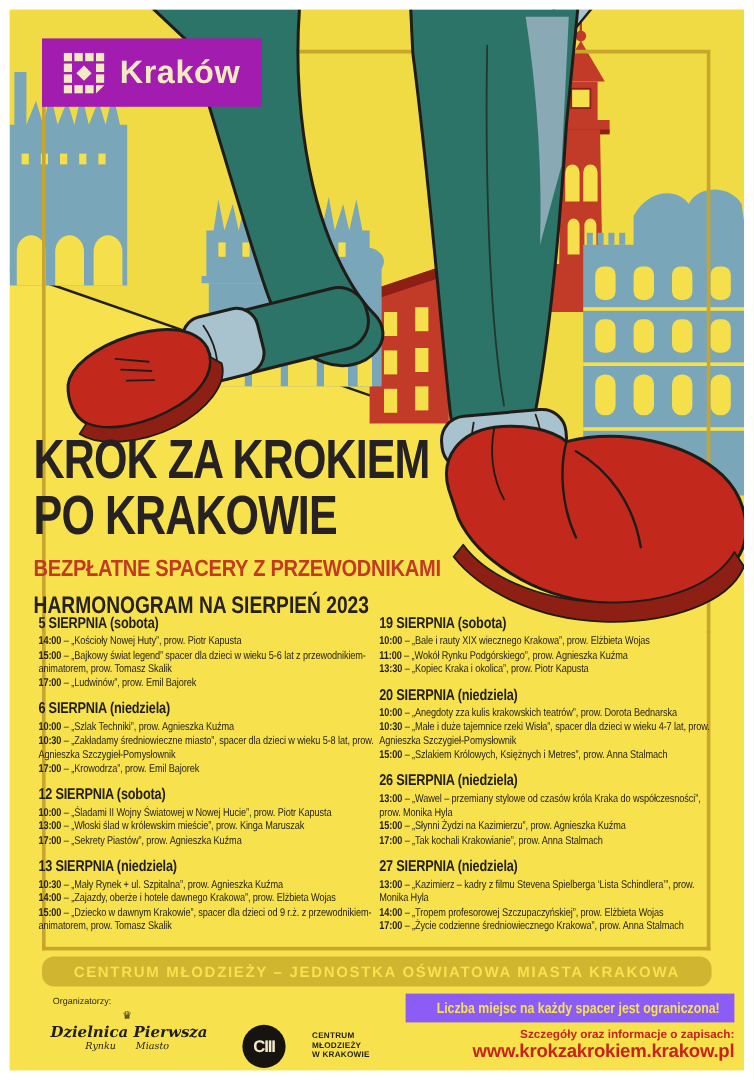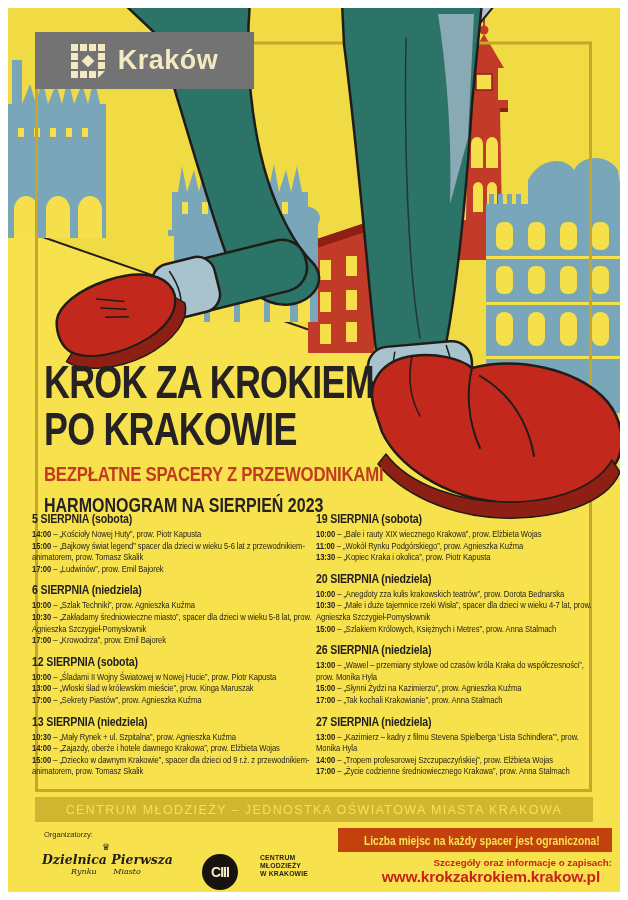--- a/index.html
+++ b/index.html
@@ -8,62 +8,62 @@
   .poster{position:relative;width:612px;height:884px;background:#F7E24E;overflow:hidden;}
   .poster *{box-sizing:border-box;}
 
   .illustration{position:absolute;left:0;top:0;z-index:2;}
 
   .frame-seg{position:absolute;background:#C8A52B;z-index:3;}
   .frame-left{left:27px;top:518px;width:3px;height:266px;}
   .frame-right{left:581px;top:518px;width:3px;height:266px;}
   .frame-bottom{left:27px;top:781px;width:557px;height:3px;}
 
-  .logo-box{position:absolute;left:27px;top:24px;width:219px;height:57px;background:#737373;
+  .logo-box{position:absolute;left:27px;top:24px;width:183px;height:57px;background:#a21caf;
     display:flex;align-items:center;justify-content:center;gap:13px;z-index:6;}
   .logo-text{font-size:27px;color:#F3EAC2;font-weight:600;letter-spacing:.5px;}
 
-  .title-block{position:absolute;left:36px;top:351px;z-index:10;}
+  .title-block{position:absolute;left:20px;top:351px;z-index:10;}
   .title-line{font-weight:bold;font-size:46px;line-height:47px;color:#262223;letter-spacing:-1px;
     transform:scaleX(.78);transform-origin:left;white-space:nowrap;}
   .subtitle{margin-top:10px;font-size:19.5px;font-weight:bold;color:#C23A22;letter-spacing:-.3px;
     transform:scaleX(.86);transform-origin:left;white-space:nowrap;}
   .sched-heading{margin-top:8px;font-size:20px;font-weight:bold;color:#262223;
     transform:scaleX(.80);transform-origin:left;white-space:nowrap;}
 
   .schedule{position:absolute;left:24px;top:503px;width:566px;height:282px;z-index:10;}
   .col{position:absolute;top:0;width:348px;transform:scaleX(.815);transform-origin:top left;}
   .col-left{left:0;}
   .col-right{left:284px;}
   .date-group{margin-bottom:8px;}
   .date-header{font-size:13px;font-weight:bold;color:#211E1C;margin-bottom:2px;letter-spacing:-.2px;}
   .event{font-size:9.4px;line-height:11.6px;color:#211E1C;letter-spacing:-.1px;}
   .etime{font-weight:bold;}
 
   .banner{position:absolute;left:27px;top:789px;width:558px;height:25px;background:#D0B530;
-    color:#F6E24E;font-weight:normal;font-size:12.5px;letter-spacing:1.4px;text-align:center;
-    line-height:26px;z-index:10;white-space:nowrap;}
+    color:#F6E24E;font-weight:bold;font-size:12.5px;letter-spacing:1.4px;text-align:center;
+    line-height:26px;z-index:10;white-space:nowrap;border-radius:10px;}
 
   .organizers-label{position:absolute;left:36px;top:822px;font-size:7.5px;font-weight:normal;color:#2F2B20;z-index:10;}
   .org1{position:absolute;left:34px;top:835px;width:128px;text-align:center;color:#211E1C;z-index:10;
     font-family:"DejaVu Serif",serif;}
   .org1-crown{font-size:9px;line-height:8px;}
   .org1-l1{font-style:italic;font-weight:bold;font-size:12.5px;margin-top:1px;white-space:nowrap;}
   .org1-l2{font-style:italic;font-size:8px;word-spacing:14px;}
-  .org2{position:absolute;left:194px;top:846px;display:flex;gap:22px;z-index:10;}
+  .org2{position:absolute;left:194px;top:846px;display:flex;gap:22px;align-items:center;z-index:10;}
   .org2-circle{width:36px;height:36px;border-radius:50%;background:#171410;color:#F6E9C8;
     display:flex;align-items:center;justify-content:center;font-weight:bold;font-size:14px;letter-spacing:-1px;}
   .org2-text{font-size:6.8px;font-weight:bold;color:#211E1C;line-height:8.2px;letter-spacing:.2px;}
 
-  .notice-bar{position:absolute;right:8px;top:820px;width:274px;height:24px;background:#c2410c;
+  .notice-bar{position:absolute;right:8px;top:820px;width:274px;height:24px;background:#8b5cf6;
     text-align:left;line-height:24px;z-index:10;white-space:nowrap;}
   .notice-bar span{display:inline-block;transform:scaleX(.82);transform-origin:center;
     color:#F7E24E;font-weight:bold;font-size:12.5px;}
   .info-label{position:absolute;right:8px;top:849px;font-size:9.8px;font-weight:bold;color:#C8231B;z-index:10;text-align:right;}
-  .website{position:absolute;right:20px;top:860px;font-size:15.5px;font-weight:bold;color:#C8231B;z-index:10;letter-spacing:-.2px;text-align:right;}
+  .website{position:absolute;right:8px;top:860px;font-size:15.5px;font-weight:bold;color:#C8231B;z-index:10;letter-spacing:-.2px;text-align:right;}
 </style>
 </head>
 <body>
 
 <div class="page">
   <div class="poster">
 
     <svg class="illustration" width="612" height="520" viewBox="0 0 612 520">
 
       <polygon points="0,0 612,0 612,430 0,217" fill="#F1DB45"></polygon>

